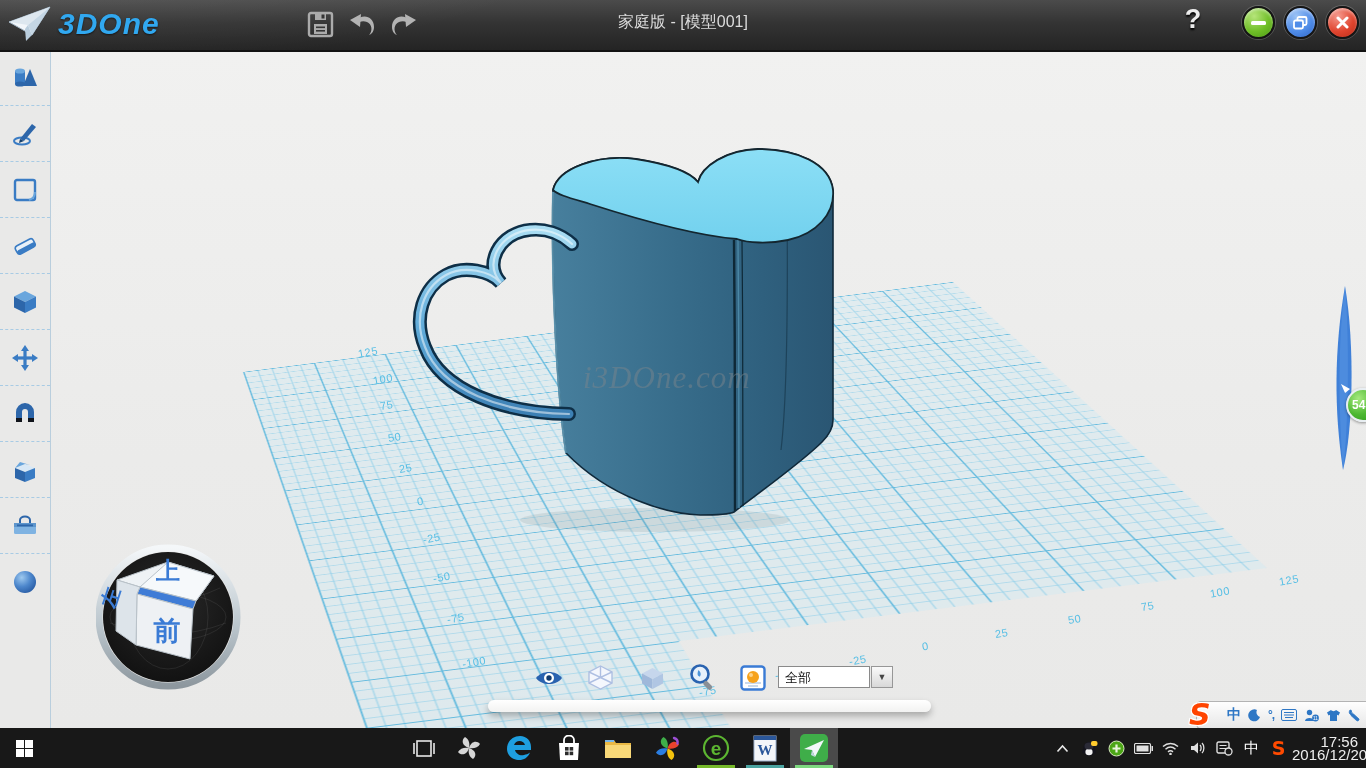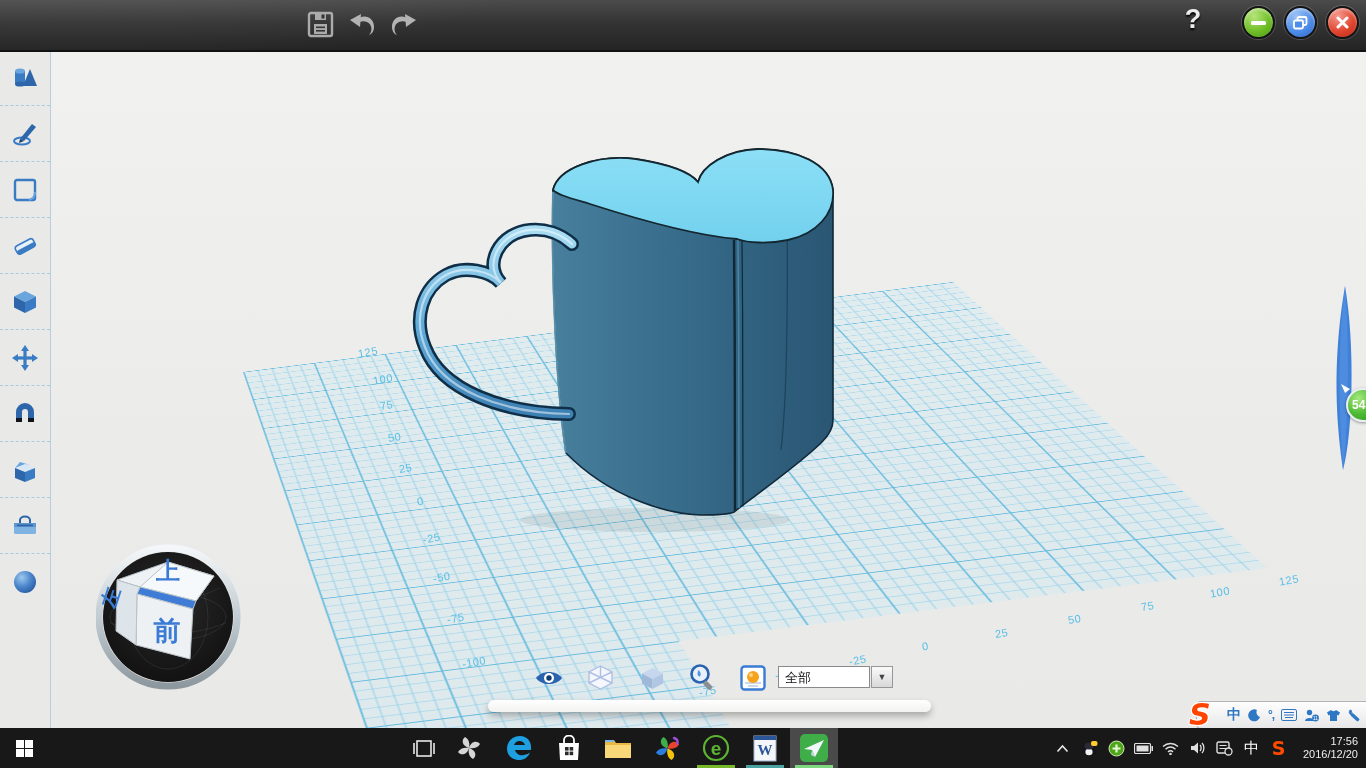--- a/index.html
+++ b/index.html
@@ -91,40 +91,49 @@
     color:#c2c2c2;font-size:15px;padding-left:14px;font-family:"Liberation Sans",sans-serif;}
   .searchbox input::placeholder{color:#c2c2c2;opacity:1;}
   .tv-tile,.app-tile{position:absolute;top:0;width:48px;height:40px;display:flex;align-items:center;
     justify-content:center;cursor:pointer;}
   .app-tile.active{background:#4a4a4a;}
   .underline{position:absolute;bottom:0;left:5px;right:5px;height:3px;}
   .tray{position:absolute;right:0;top:0;height:40px;display:flex;align-items:center;}
   .tray-item{width:27px;height:40px;display:flex;align-items:center;justify-content:center;cursor:pointer;}
   .tray-zh{color:#fff;font-size:15px;}
   .tray-s{color:#ff4a00;font-size:19px;font-weight:900;font-family:"DejaVu Sans",sans-serif;}
-  .clock{width:66px;text-align:right;color:#eee;font-size:11px;line-height:13px;
+  .clock{width:66px;text-align:right;color:#eee;font-size:15px;line-height:13px;
     padding-right:8px;cursor:pointer;}
 
   
   .imebar{position:absolute;left:1196px;top:701px;width:170px;height:26px;z-index:65;
     background:linear-gradient(#fefefe,#e7e7e7);border:1px solid #b3b3b3;border-right:none;
     border-radius:5px 0 0 5px;display:flex;align-items:center;}
   .ime-s{position:absolute;left:-8px;top:-5px;font-size:30px;font-weight:900;color:#ff4400;
     font-family:"DejaVu Sans",sans-serif;font-style:italic;
     text-shadow:-1px -1px 0 #fff,1px -1px 0 #fff,-1px 1px 0 #fff,1px 1px 0 #fff;cursor:pointer;}
   .ime-item{margin-left:7px;color:#2e77c5;display:flex;align-items:center;cursor:pointer;}
   .ime-zh{font-size:14px;font-weight:bold;margin-left:30px;}
   .ime-punct{font-size:12px;font-weight:bold;letter-spacing:-1px;}
 </style>
 </head>
 <body>
 
 <div class="screen">
 
   <header class="titlebar">
+    <div class="logo">
+      <svg width="44" height="38" viewBox="0 0 44 38">
+        <polygon points="1,17 42,2 24,30" fill="#f2f6fa" stroke="#9fb2c2" stroke-width="1"></polygon>
+        <polygon points="1,17 20,20 42,2" fill="#dde7ef"></polygon>
+        <polygon points="20,20 24,30 18,36 17,24" fill="#b9cddd"></polygon>
+        <polygon points="42,2 24,30 20,20" fill="#c4d6e4"></polygon>
+      </svg>
+      <span class="logo-text">3DOne</span>
+    </div>
     <div class="tb-btn" style="left:302px;">
       <svg width="27" height="27" viewBox="0 0 27 27">
         <rect x="2" y="2" width="23" height="23" rx="2" fill="none" stroke="#ababab" stroke-width="2.4"></rect>
         <rect x="8" y="2" width="11" height="7" fill="#ababab"></rect>
         <rect x="14.5" y="3.5" width="3" height="4" fill="#343434"></rect>
         <rect x="7" y="13" width="13" height="10" fill="#ababab"></rect>
         <rect x="9" y="15.5" width="9" height="1.6" fill="#343434"></rect>
         <rect x="9" y="19" width="9" height="1.6" fill="#343434"></rect>
       </svg>
     </div>
@@ -133,20 +142,21 @@
         <path d="M8,10 C14,2 26,5 26,16 C26,20 24,23 21,24 C25,20 24,13 19,11 C15,9.5 11,10.5 9,13 Z" fill="#b3b3b3"></path>
         <polygon points="2,9 13,3 12,16" fill="#b3b3b3"></polygon>
       </svg>
     </div>
     <div class="tb-btn" style="left:385px;">
       <svg width="30" height="26" viewBox="0 0 30 26">
         <path d="M22,10 C16,2 4,5 4,16 C4,20 6,23 9,24 C5,20 6,13 11,11 C15,9.5 19,10.5 21,13 Z" fill="#b3b3b3"></path>
         <polygon points="28,9 17,3 18,16" fill="#b3b3b3"></polygon>
       </svg>
     </div>
+    <div class="tb-title">家庭版 - [模型001]</div>
     <div class="help">?</div>
     <div class="winbtn min">
       <svg width="15" height="4">
           <rect width="15" height="4" rx="1.5" fill="#fff"></rect>
         </svg>
     </div>
     <div class="winbtn max">
       <svg width="15" height="14" viewBox="0 0 15 14">
         <rect x="4.5" y="1" width="9" height="8" rx="1.5" fill="none" stroke="#fff" stroke-width="1.8"></rect>
         <rect x="1" y="4.5" width="9" height="8" rx="1.5" fill="#4f8ce8" stroke="#fff" stroke-width="1.8"></rect>
@@ -312,20 +322,21 @@
                    C441,390 502,413 569,414" fill="none" stroke="#0e2f47" stroke-width="14" stroke-linecap="round"></path>
           <path d="M572,244 C548,222 510,226 497,251 C491,263 493,274 501,283
                    C491,271 464,265 446,275 C423,288 413,317 425,347
                    C441,390 502,413 569,414" fill="none" stroke="url(#handleG)" stroke-width="9" stroke-linecap="round"></path>
           <path d="M572,244 C548,222 510,226 497,251 C491,263 493,274 501,283
                    C491,271 464,265 446,275 C423,288 413,317 425,347
                    C441,390 502,413 569,414" fill="none" stroke="rgba(255,255,255,0.5)" stroke-width="2.2" stroke-linecap="round"></path>
         </g>
       </svg>
 
+      <div class="watermark">i3DOne.com</div>
 
       <svg class="vt-icon" style="left:534px;top:667px;" width="30" height="22" viewBox="0 0 30 22">
         <path d="M2,11 C8,3 22,3 28,11 C22,19 8,19 2,11 Z" fill="#2a63b0"></path>
         <circle cx="15" cy="11" r="5" fill="#fff"></circle>
           <circle cx="15" cy="11" r="2.7" fill="#123a6e"></circle>
       </svg>
       <svg class="vt-icon" style="left:587px;top:664px;" width="27" height="27" viewBox="0 0 27 27">
         <g fill="none" stroke="#aebfe2" stroke-width="1.4">
           <polygon points="13.5,2 25,8 25,19 13.5,25 2,19 2,8" fill="#f4f7fd"></polygon>
           <path d="M13.5,2 L13.5,13.5 L2,19 M13.5,13.5 L25,19 M2,8 L13.5,13.5 L25,8"></path>

